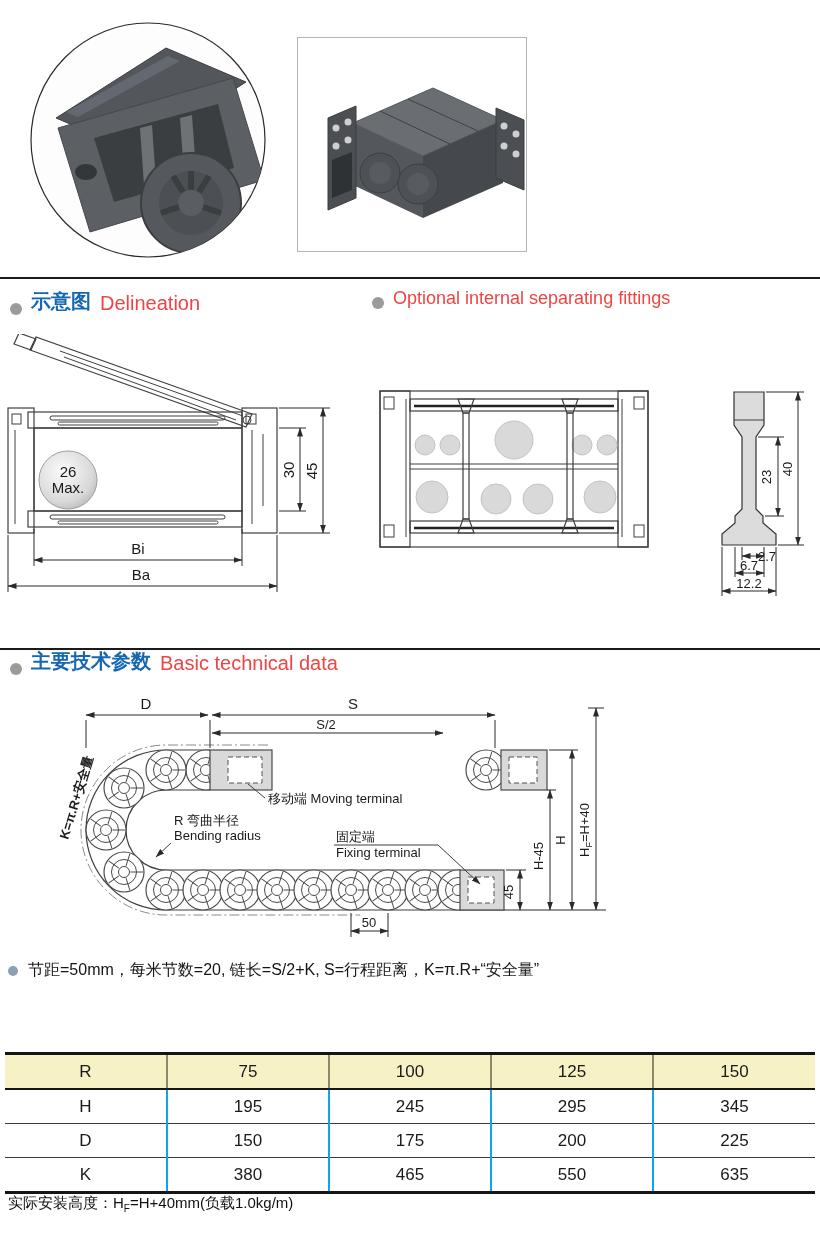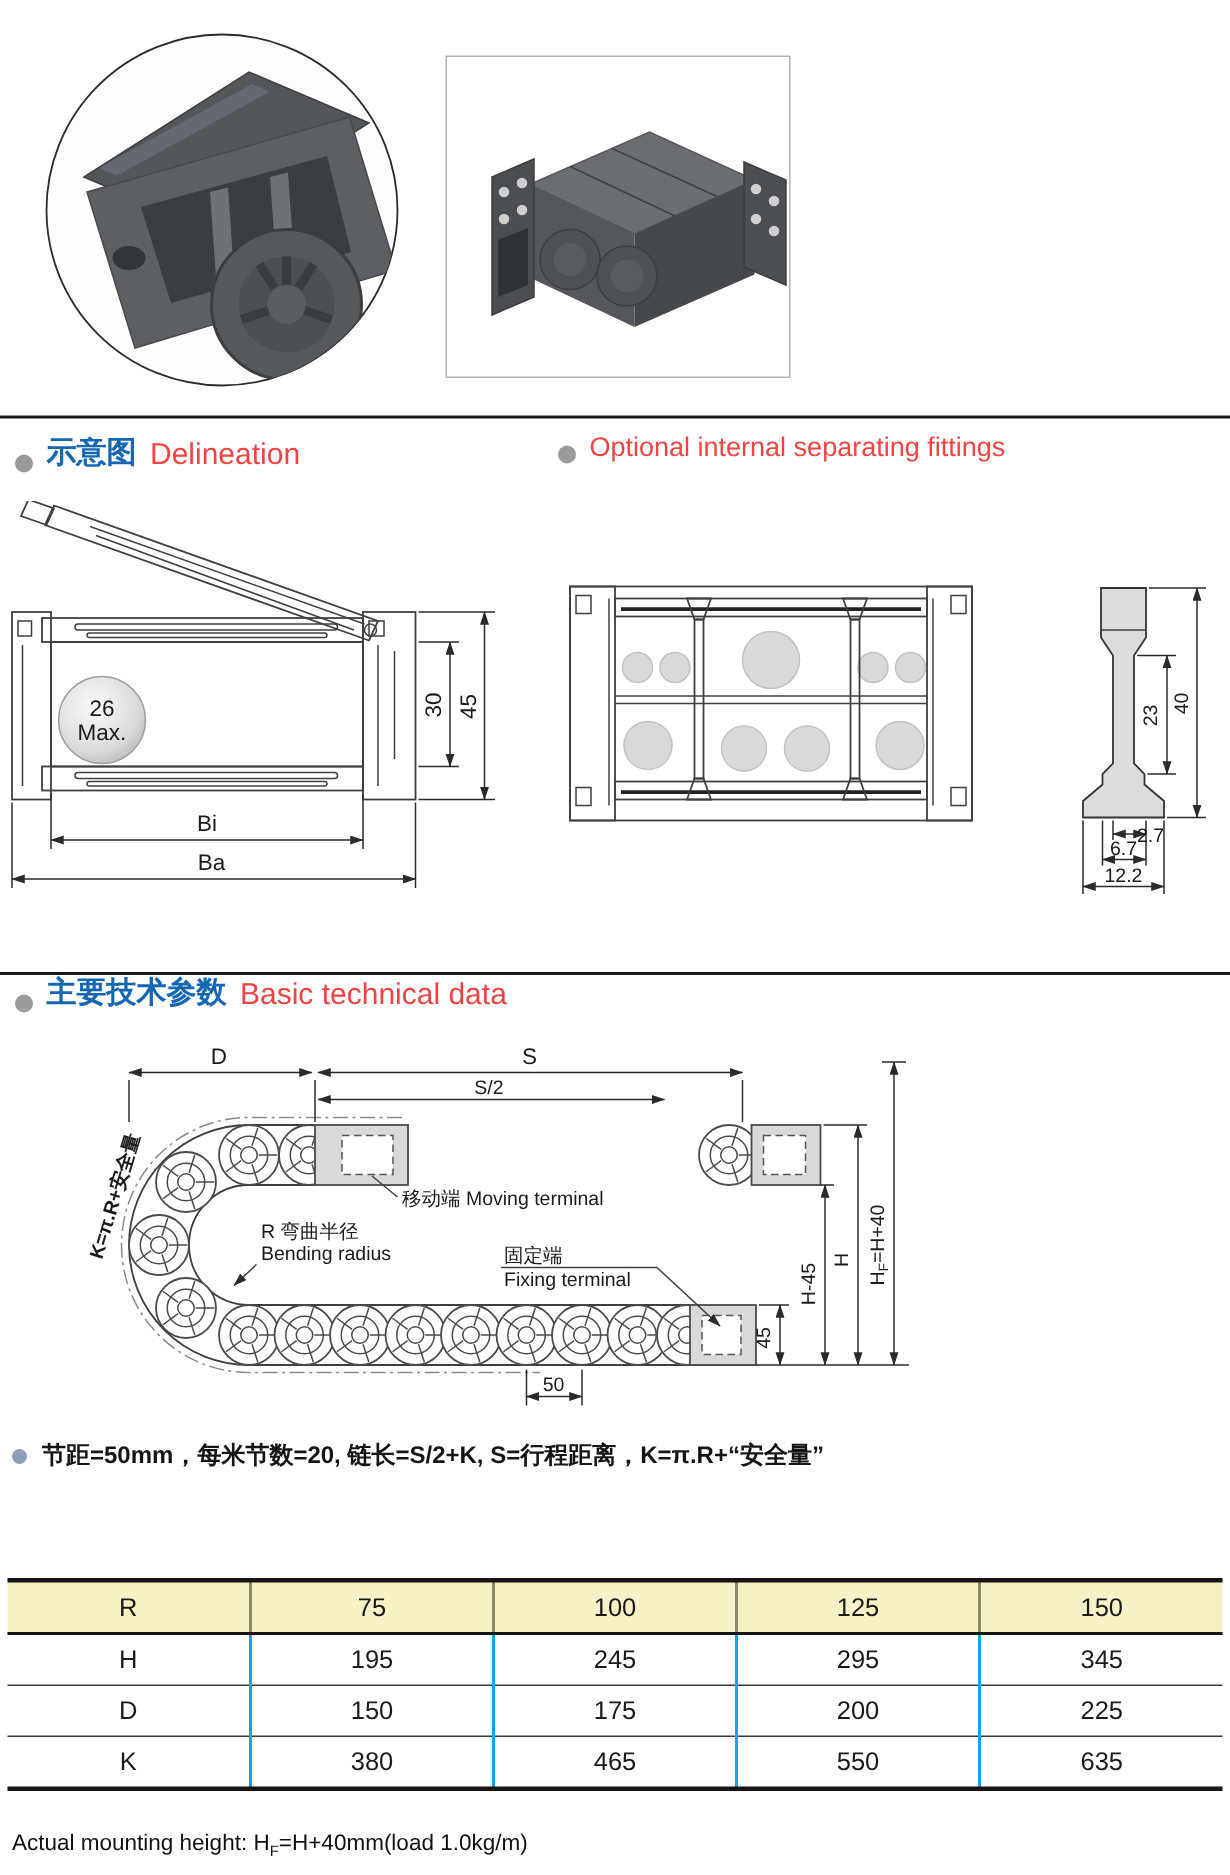--- a/index.html
+++ b/index.html
@@ -6,21 +6,21 @@
   .page{position:relative;width:820px;height:1250px;background:#ffffff;overflow:hidden;
         font-family:"Liberation Sans", sans-serif;color:#1a1a1a;}
   .abs{position:absolute;}
   .rule{left:0;width:820px;height:2px;background:#1a1a1a;}
   .sec{display:flex;align-items:flex-end;gap:9px;white-space:nowrap;}
   .sec .bullet{width:12px;height:12px;border-radius:50%;background:#9b9b9b;flex:0 0 auto;}
   .sec .zh{font-size:20px;font-weight:bold;color:#1667b1;}
   .sec .en{font-size:20px;color:#ef4444;}
   .note{display:flex;align-items:center;gap:10px;white-space:nowrap;}
   .note .nbullet{width:10px;height:10px;border-radius:50%;background:#8ba0b6;flex:0 0 auto;}
-  .note .ntext{font-size:16px;font-weight:bold;color:#151515;}
+  .note .ntext{font-size:16px;font-weight:normal;color:#151515;}
   .photo-rect{border:1px solid #b3b3b3;background:#fff;}
   table.tech{border-collapse:collapse;width:810px;table-layout:fixed;
              border-top:3px solid #151515;border-bottom:3px solid #151515;}
   table.tech td{text-align:center;font-size:17px;height:31px;border-left:2px solid #0ea5e9;}
   table.tech td:first-child{border-left:none;}
   table.tech tr.hdr td{background:#f7f2c6;border-bottom:2px solid #151515;border-left-color:#8a8a6a;}
   table.tech tr.datarow + tr.datarow td{border-top:1px solid #3a3a3a;}
   .footer-line{font-size:15px;color:#111;white-space:nowrap;}
   .footer-line sub{font-size:10px;}
   
@@ -377,15 +377,15 @@
         <td>K</td>
         <td>380</td>
         <td>465</td>
         <td>550</td>
         <td>635</td>
       </tr>
     </tbody>
       </table>
   </div>
 
-  <div class="abs footer-line" style="left:8px;top:1220px;"><span>Actual mounting height: H</span><sub>F</sub><span>=H+40mm(load 1.0kg/m)</span></div>
+  <div class="abs footer-line" style="left:8px;top:1194px;"><span>实际安装高度：H</span><sub>F</sub><span>=H+40mm(负载1.0kg/m)</span></div>
 
 </div>
 
 </body></html>

